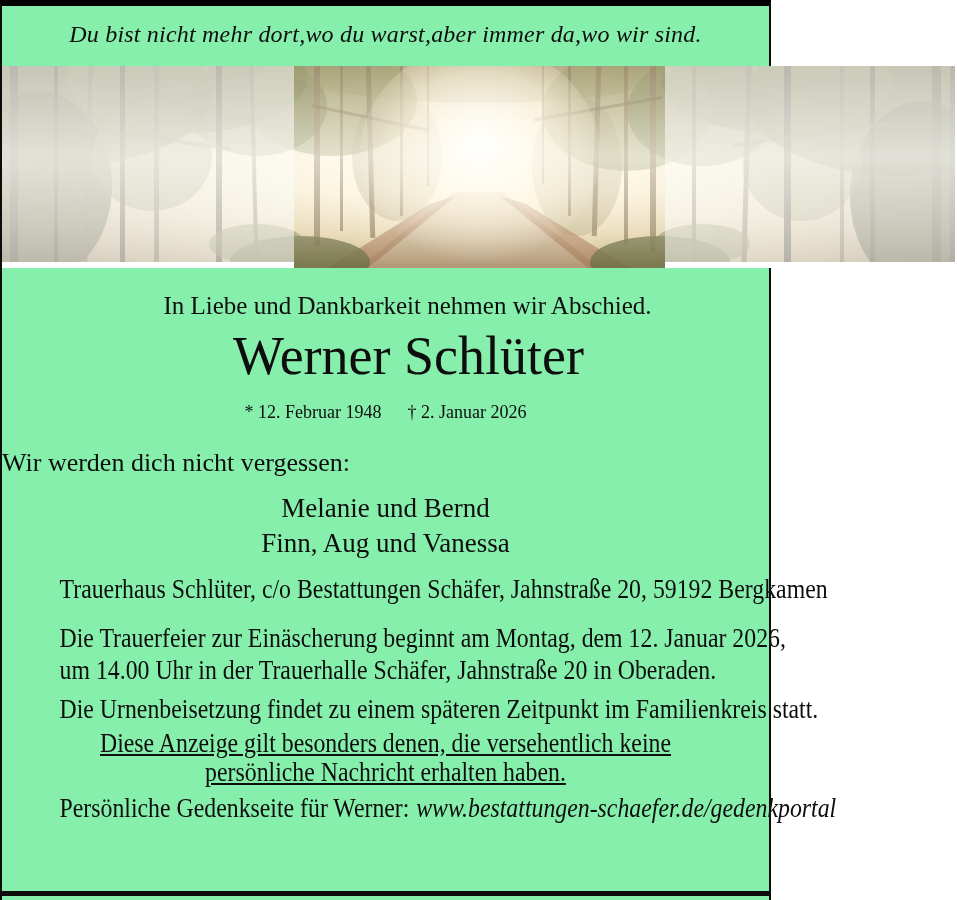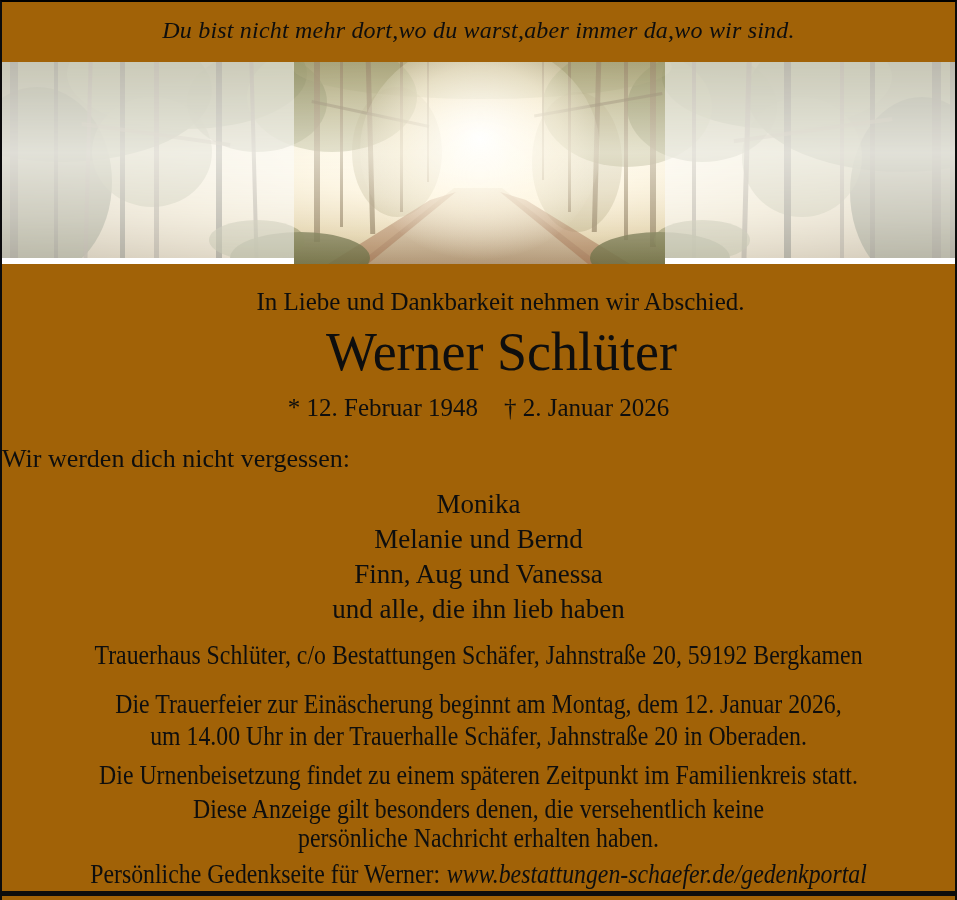--- a/index.html
+++ b/index.html
@@ -2,26 +2,26 @@
 <html><head>
 <meta charset="utf-8">
 <style>
   html, body { margin: 0; padding: 0; background: #ffffff; }
   body {
     width: 957px; height: 900px; overflow: hidden;
     font-family: "Liberation Serif", "DejaVu Serif", serif;
     color: #0e0e0e;
   }
   .sheet {
-    position: relative; width: 957px; height: 900px;
+    position: relative; width: 771px; height: 900px;
     box-sizing: border-box;
-    border-top: 2px solid #000000;
+    border-top: 6px solid #000000;
     border-left: 2px solid #0c0c0c;
     border-right: 2px solid #0c0c0c;
-    background: #a16207;
+    background: #86efac;
   }
   .quote {
     margin-top: 14px; height: 28px; line-height: 28px;
     text-align: center; font-style: italic; font-size: 24px;
     letter-spacing: 0.2px;
   }
   
   .photo {
     position: relative; margin-top: 18px; height: 202px; width: 953px;
     overflow: hidden; background: #d8d3c0;
@@ -29,34 +29,34 @@
   .photo svg { position: absolute; left: 0; top: 0; width: 953px; height: 202px; }
   .fade {
     position: absolute; top: 0; height: 196px;
     background: rgba(252,252,250,0.56);
   }
   .fade.left  { left: 0; width: 292px; border-bottom: 6px solid #ffffff; }
   .fade.right { left: 663px; width: 290px; border-bottom: 6px solid #ffffff; }
   
   .intro    { margin-top: 23px; height: 30px; line-height: 30px; text-align: center; font-size: 25px; padding-left: 44px; }
   .deceased { margin-top: 6px;  height: 58px; line-height: 58px; text-align: center; font-size: 54px; margin-left: 46px; }
-  .dates    { margin-top: 12px; height: 30px; line-height: 30px; text-align: center; font-size: 25px; }
+  .dates    { margin-top: 12px; height: 30px; line-height: 30px; text-align: center; font-size: 18px; }
   .dates .birth { margin-right: 26px; }
   .farewell { margin-top: 20px; height: 31px; line-height: 31px; text-align: left; font-size: 26px; }
   .mourners { margin-top: 13px; text-align: center; font-size: 27px; }
   .mourners div { height: 35px; line-height: 35px; }
   .cond {
     text-align: center; white-space: nowrap;
     transform: scaleX(0.85); transform-origin: 50% 50%;
   }
   .address  { margin-top: 12px; height: 31px; line-height: 31px; font-size: 28px; }
   .ceremony { margin-top: 18px; font-size: 28px; }
   .ceremony div { height: 32px; line-height: 32px; }
   .burial   { margin-top: 7px; height: 31px; line-height: 31px; font-size: 28px; }
-  .apology  { margin-top: 4px; font-size: 28px; }
+  .apology  { margin-top: 4px; font-size: 28px; text-decoration: underline; }
   .apology div { height: 29px; line-height: 29px; }
   .memorial { margin-top: 7px; height: 30px; line-height: 30px; font-size: 28px; }
   .memorial .url { font-style: italic; margin-left: 8px; }
   .bottom-rule {
     position: absolute; left: 0; right: 0; bottom: 4px; height: 5px;
     background: #0c0c0c;
   }
 </style>
 </head>
 <body>
@@ -166,24 +166,22 @@
 
   <div class="deceased">Werner Schlüter</div>
 
   <div class="dates">
     <span class="birth">* 12. Februar 1948</span><span class="death">† 2. Januar 2026</span>
   </div>
 
   <div class="farewell">Wir werden dich nicht vergessen:</div>
 
   <div class="mourners">
-    <div>Monika</div>
     <div>Melanie und Bernd</div>
     <div>Finn, Aug und Vanessa</div>
-    <div>und alle, die ihn lieb haben</div>
   </div>
 
   <div class="address cond">Trauerhaus Schlüter, c/o Bestattungen Schäfer, Jahnstraße 20, 59192 Bergkamen</div>
 
   <div class="ceremony">
     <div class="cond">Die Trauerfeier zur Einäscherung beginnt am Montag, dem 12. Januar 2026,</div>
     <div class="cond">um 14.00 Uhr in der Trauerhalle Schäfer, Jahnstraße 20 in Oberaden.</div>
   </div>
 
   <div class="burial cond">Die Urnenbeisetzung findet zu einem späteren Zeitpunkt im Familienkreis statt.</div>

